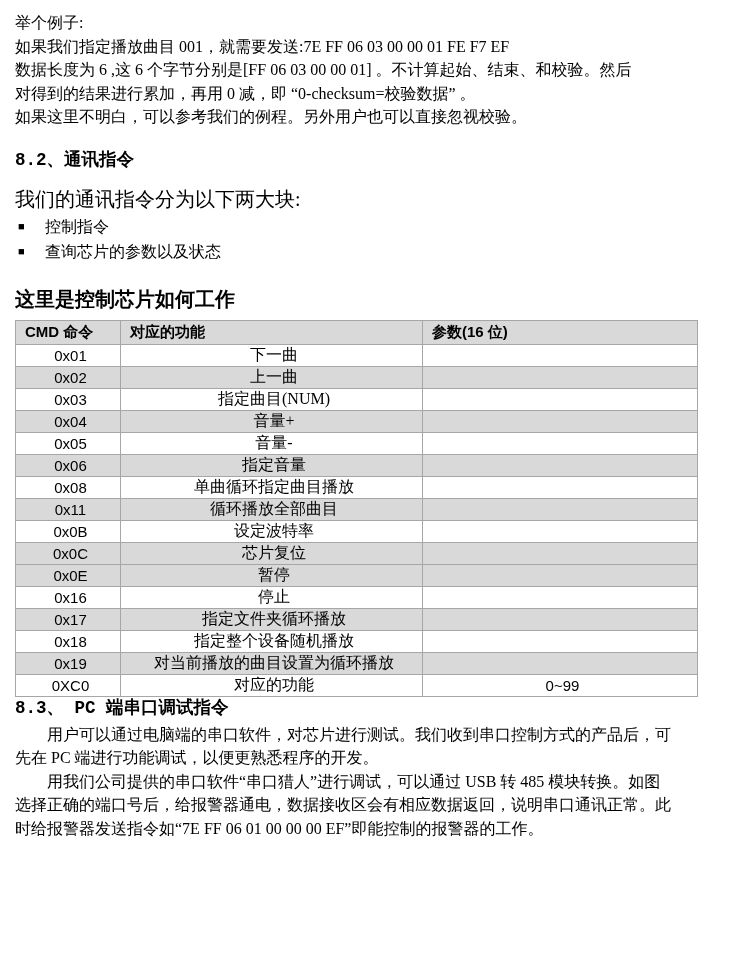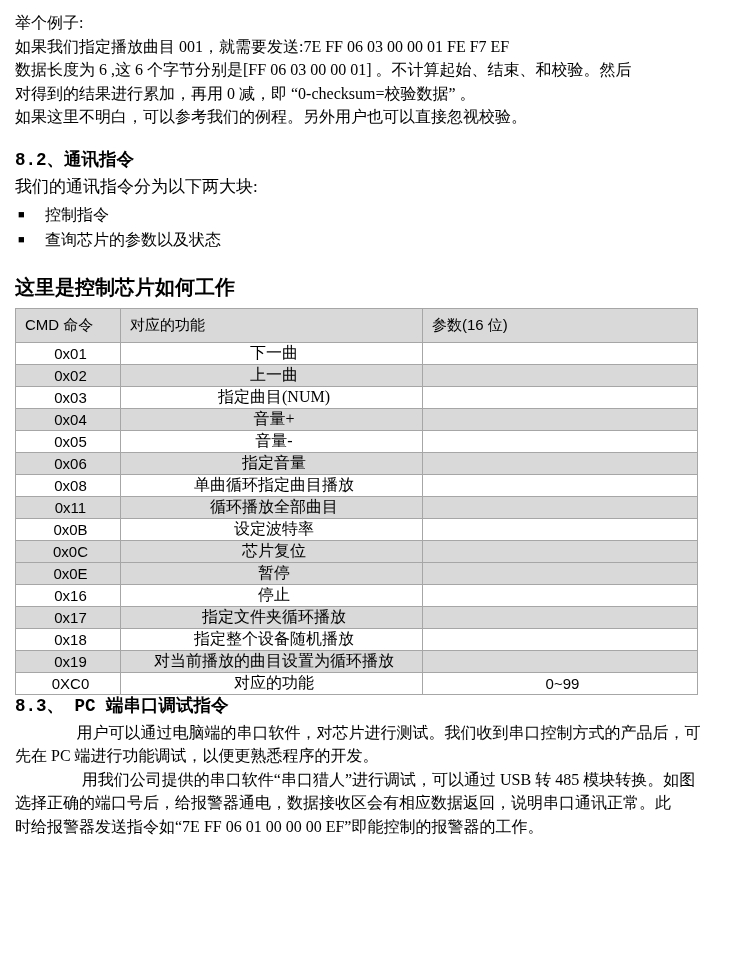--- a/index.html
+++ b/index.html
@@ -21,23 +21,23 @@
   .section-heading {
     font-family: Liberation Mono, monospace;
     font-weight: bold;
     font-size: 17.5px;
     line-height: 22px;
   }
   .h82 { margin-top: 20px; }
   .h83 { }
 
   .lead-line {
-    font-size: 17px;
+    font-size: 20px;
     line-height: 24px;
-    margin-top: 4px;
+    margin-top: 16px;
   }
 
   .bullet-list { margin-top: 3px; }
   .bullet-item {
     display: flex;
     align-items: center;
     font-size: 16px;
     line-height: 25px;
     height: 25px;
   }
@@ -63,43 +63,43 @@
   }
   .cmd-table th, .cmd-table td {
     border: 1px solid #a6a6a6;
     text-align: left;
     vertical-align: middle;
     padding: 0 4px 0 9px;
     overflow: hidden;
     white-space: nowrap;
   }
   .cmd-table th {
-    height: 34px;
+    height: 24px;
     background: #d9d9d9;
     font-family: "Liberation Sans", "DejaVu Sans", sans-serif;
-    font-weight: normal;
+    font-weight: bold;
     font-size: 15px;
   }
   .cmd-table td { height: 20px; font-size: 16px; text-align: center; }
   .cmd-table td.hex-cell, .cmd-table td.param-cell {
     font-family: "Liberation Sans", "DejaVu Sans", sans-serif;
     font-size: 15px;
   }
   .cmd-table tr.shaded td { background: #d9d9d9; }
   .col-cmd { width: 105px; }
   .col-func { width: 302px; }
   .col-param { width: 275px; }
 
   .body-line {
     font-size: 16px;
     line-height: 23.5px;
     white-space: nowrap;
   }
   .body-lines { margin-top: 4px; }
-  .indent { padding-left: 32px; text-align: center; }
+  .indent { padding-left: 32px; }
 </style>
 </head>
 <body>
 
 <div class="page">
 
   <div>
     <div class="intro-line">举个例子:</div>
     <div class="intro-line">如果我们指定播放曲目 001，就需要发送:7E FF 06 03 00 00 01 FE F7 EF</div>
     <div class="intro-line">数据长度为 6 ,这 6 个字节分别是[FF 06 03 00 00 01] 。不计算起始、结束、和校验。然后</div>

